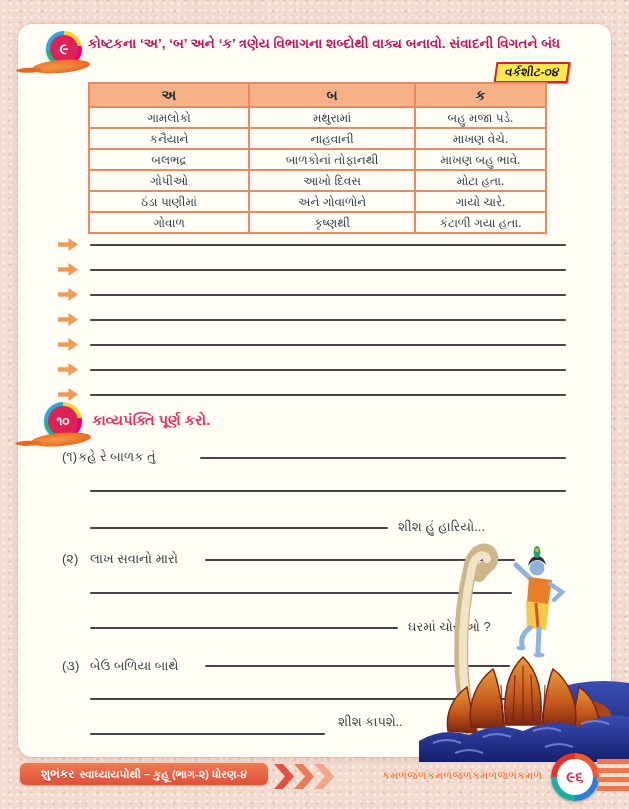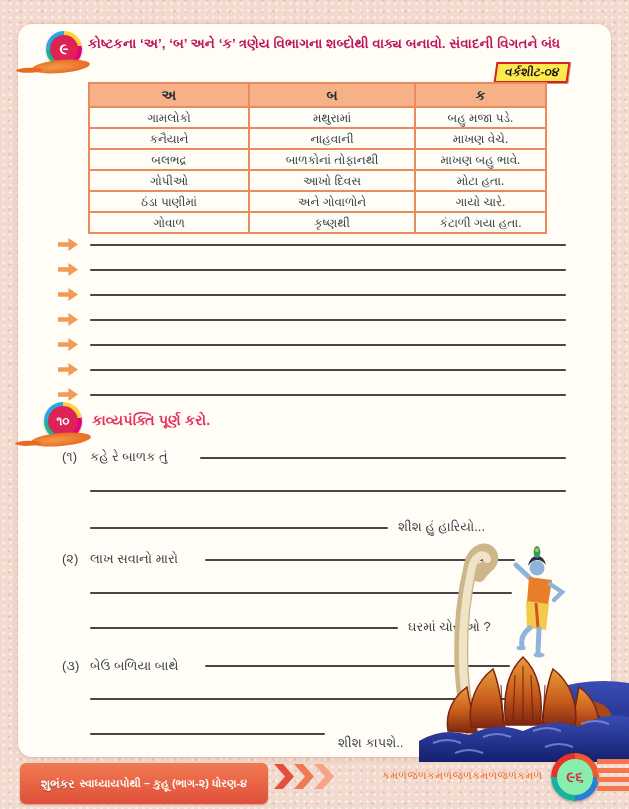--- a/index.html
+++ b/index.html
@@ -64,37 +64,37 @@
   .q10-text { position:absolute; left:74px; top:388px; color:#e7315b; font-weight:bold; font-size:14.5px;text-align:right; }
 
   .itm { position:absolute; color:#3a4148; font-size:13px; }
   .wline { position:absolute; height:2px; background:#45454a; border-radius:1px; }
   .ending { position:absolute; color:#3a4148; font-size:13px; }
 
   
   .illus { position:absolute; left:415px; top:535px; pointer-events:none; }
 
   
-  .f-banner { position:absolute; left:20px; top:763px; width:248px; height:41px; border-radius:6px;
+  .f-banner { position:absolute; left:20px; top:763px; width:248px; height:22px; border-radius:6px;
     background:linear-gradient(180deg,#f07a52,#e0503a); display:flex; align-items:center; justify-content:center;
     color:#fff; box-shadow:0 1px 2px rgba(150,50,30,.4); white-space:nowrap; }
   .f-banner .brand { font-weight:bold; font-size:12px; margin-right:5px; text-shadow:0 1px 1px rgba(120,30,20,.6); }
   .f-banner .rest { font-size:11px; font-weight:bold; opacity:.95; }
   .chev { position:absolute; top:764px; width:20px; height:25px;
     clip-path: polygon(0 0, 45% 0, 100% 50%, 45% 100%, 0 100%, 55% 50%); }
   .chev.c1 { left:274px; background:#e4503b; }
   .chev.c2 { left:294px; background:#ed7a55; }
   .chev.c3 { left:314px; background:#f5a585; }
   .f-deco { position:absolute; left:382px; top:769px; color:#f2691e; font-weight:normal; font-size:11px;
     letter-spacing:.4px; white-space:nowrap; }
   .pg-badge { position:absolute; left:551px; top:753px; width:48px; height:48px; border-radius:50%; }
   .pg-badge .ring { position:absolute; inset:0; border-radius:50%;
     background: conic-gradient(#f0592e 0 25%, #2a7fd4 25% 50%, #19b0a0 50% 75%, #e63329 75% 100%);
     box-shadow:0 1px 3px rgba(0,0,0,.35); }
-  .pg-badge .core { position:absolute; inset:6px; border-radius:50%; background:#86efac;
+  .pg-badge .core { position:absolute; inset:6px; border-radius:50%; background:#ffffff;
     display:flex; align-items:center; justify-content:center; color:#d22a4a; font-weight:bold; font-size:15px; }
   .stripes { position:absolute; left:597px; top:759px; width:32px; height:33px;
     background: repeating-linear-gradient(#f4764a 0 5px, rgba(0,0,0,0) 5px 9px); }
 </style>
 </head>
 <body>
 
 <div class="page">
   <div class="card">
 
@@ -187,39 +187,39 @@
     </div>
 
     <div class="qbadge q10-badge">
       <div class="ring"></div>
       <div class="core" style="font-size:12px;">૧૦</div>
     </div>
     <div class="swoosh q10-swoosh"></div>
     <div class="q10-text">કાવ્યપંક્તિ પૂર્ણ કરો.</div>
 
     <span class="itm" style="left:44px; top:425px;">(૧)</span>
-    <span class="itm" style="left:72px; top:425px;text-align:center;">કહે રે બાળક તું</span>
+    <span class="itm" style="left:60px; top:425px;text-align:center;">કહે રે બાળક તું</span>
     <div class="wline" style="left:182px; top:433px; width:366px;"></div>
     <div class="wline" style="left:72px;  top:466px; width:476px;"></div>
     <div class="wline" style="left:72px;  top:503px; width:298px;"></div>
     <span class="ending" style="left:380px; top:495px;">શીશ હું હારિયો...</span>
 
     <span class="itm" style="left:44px; top:527px;">(૨)</span>
     <span class="itm" style="left:72px; top:527px;">લાખ સવાનો મારો</span>
     <div class="wline" style="left:187px; top:535px; width:310px;"></div>
     <div class="wline" style="left:72px;  top:568px; width:422px;"></div>
     <div class="wline" style="left:72px;  top:603px; width:308px;"></div>
     <span class="ending" style="left:390px; top:595px;">ઘરમાં ચોરીઓ ?</span>
 
     <span class="itm" style="left:44px; top:634px;">(૩)</span>
     <span class="itm" style="left:72px; top:634px;">બેઉ બળિયા બાથે</span>
     <div class="wline" style="left:187px; top:641px; width:305px;"></div>
     <div class="wline" style="left:72px;  top:674px; width:425px;"></div>
     <div class="wline" style="left:72px;  top:709px; width:235px;"></div>
-    <span class="ending" style="left:320px; top:711px;">શીશ કાપશે..</span>
+    <span class="ending" style="left:320px; top:690px;font-family:Liberation Serif, serif;">શીશ કાપશે..</span>
   </div>
 
   <svg class="illus" width="214" height="227" viewBox="0 0 214 227">
     <defs>
       <linearGradient id="hoodG" x1="0" y1="0" x2="0" y2="1">
         <stop offset="0" stop-color="#e89a3a"></stop>
           <stop offset="0.55" stop-color="#c65a1c"></stop>
           <stop offset="1" stop-color="#7c2410"></stop>
       </linearGradient>
       <linearGradient id="waterG" x1="0" y1="0" x2="0" y2="1">

